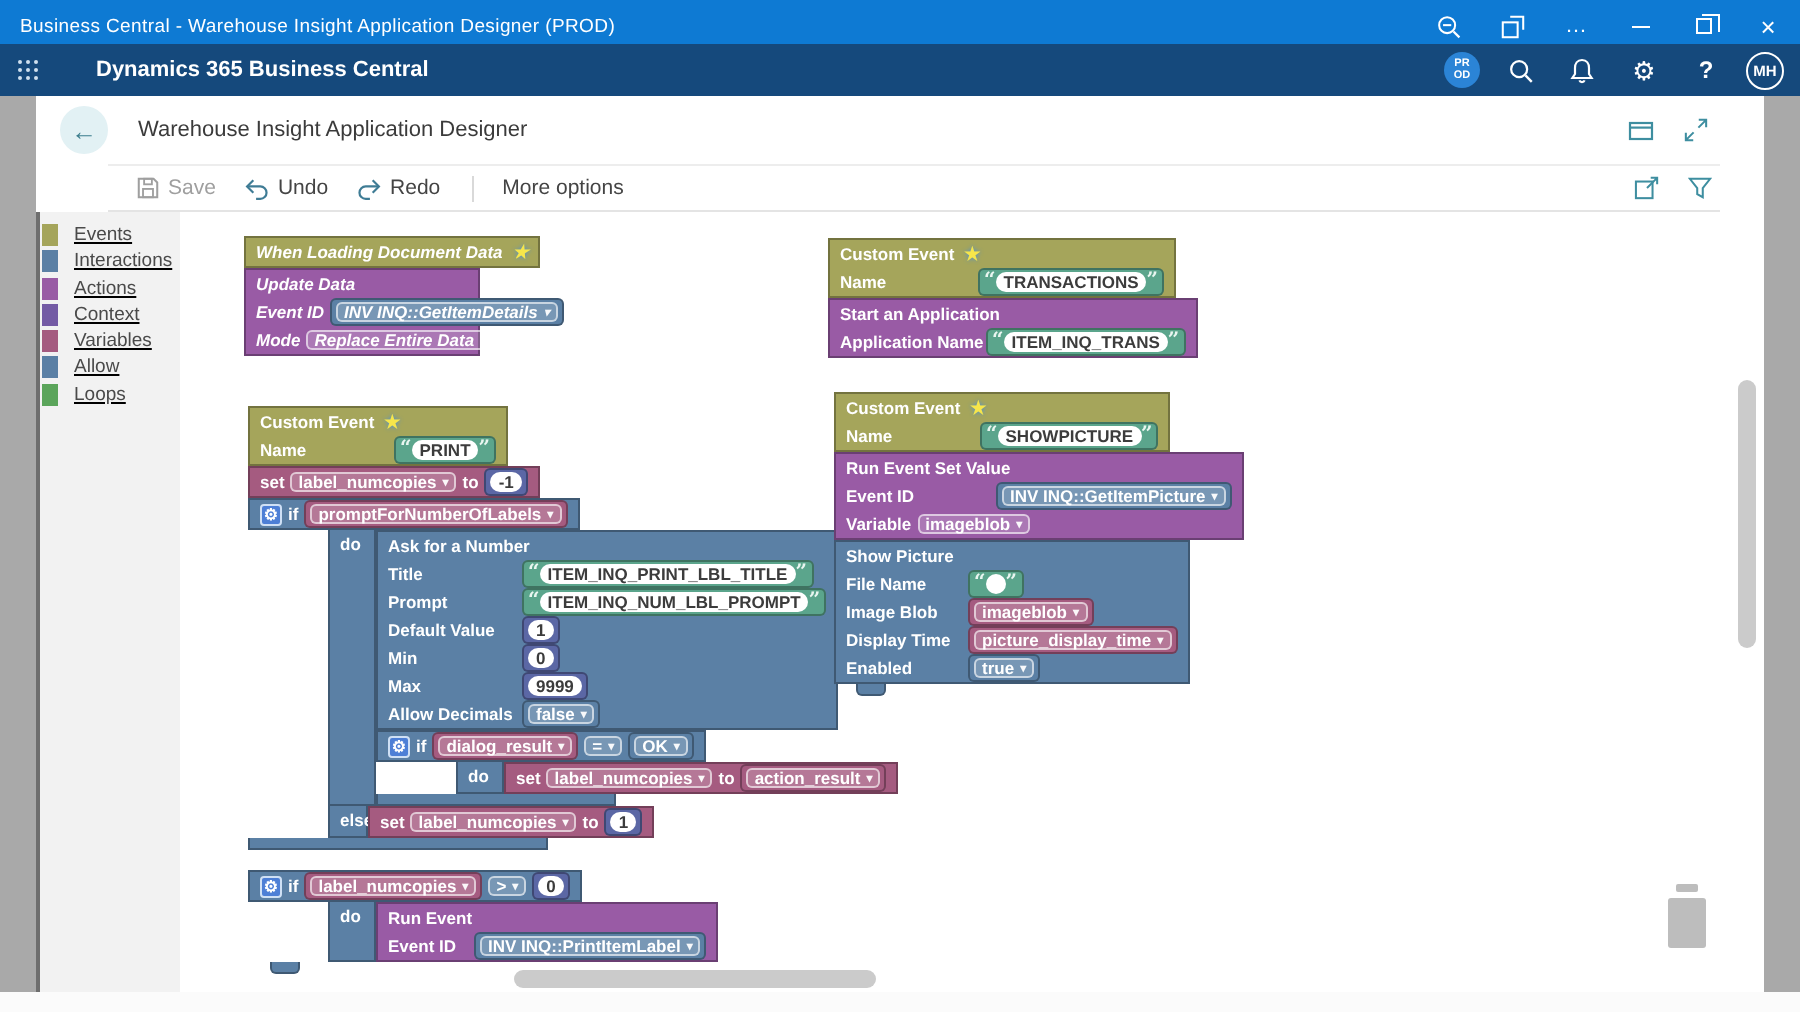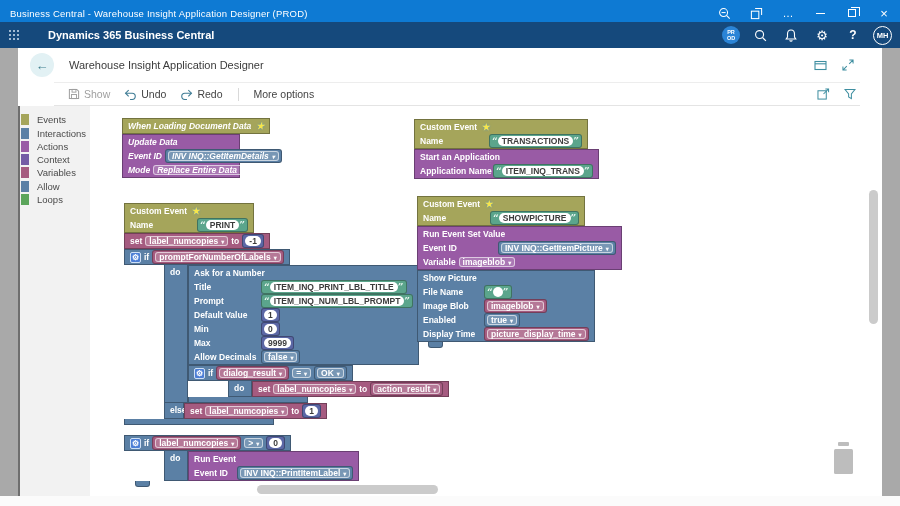--- a/index.html
+++ b/index.html
@@ -44,21 +44,21 @@
   .cmdbar { position:absolute; left:36px; top:34px; width:806px; height:24px; border-top:1px solid #ededed;
     border-bottom:1px solid #e4e4e4; display:flex; align-items:center; font-size:10.5px; color:#444; }
   .cmd { display:flex; align-items:center; gap:4px; margin-left:14px; }
   .cmd.disabled { color:#9f9f9f; }
   .cmd-sep { width:1px; height:13px; background:#d9d9d9; margin-left:16px; }
   .cmd-right { margin-left:auto; display:flex; gap:14px; margin-right:4px; }
 
   
   .designer { position:absolute; left:0; top:58px; width:864px; height:390px; background:#fff; border-left:2px solid #6e6e6e; }
   .toolbox { position:absolute; left:0; top:0; width:70px; height:100%; background:#f2f2f2; padding-top:6px; }
-  .cat { display:flex; align-items:flex-end; height:13.3px; }
+  .cat { display:flex; align-items:flex-start; height:13.3px;text-decoration:underline; }
   .cat .sw { width:8px; height:11px; margin-left:1px; }
   .cat .cl { font-size:9.5px; color:#4a4a4a; margin-left:8px; white-space:nowrap; }
 
   .vthumb { position:absolute; left:849px; top:84px; width:9px; height:134px; background:#cbcbcb; border-radius:5px; }
   .hthumb { position:absolute; left:237px; top:379px; width:181px; height:9px; background:#cbcbcb; border-radius:5px; }
   .trash { position:absolute; left:810px; top:336px; }
 
   
   .blk { position:absolute; font-size:8.5px; font-weight:bold; color:#fff; white-space:nowrap; }
   .seg { border:1px solid rgba(0,0,0,.3); width:fit-content; }
@@ -166,21 +166,21 @@
     </div>
   </div>
 
   <div class="cmdbar">
     <span class="cmd disabled">
       <svg width="12" height="12" viewBox="0 0 13 13">
           <path d="M1.5 1.5 H9.5 L11.5 3.5 V11.5 H1.5 Z" fill="none" stroke="#9f9f9f" stroke-width="1.1"></path>
           <rect x="3.8" y="7" width="5.4" height="4.5" fill="none" stroke="#9f9f9f" stroke-width="1"></rect>
           <rect x="4.4" y="1.5" width="4.2" height="3" fill="none" stroke="#9f9f9f" stroke-width="1"></rect>
         </svg>
-      <span>Show</span>
+      <span>Save</span>
     </span>
     <span class="cmd">
       <svg width="13" height="11" viewBox="0 0 14 12">
           <path d="M5 1.2 L1.6 4.6 L5 8" fill="none" stroke="#3f7c95" stroke-width="1.2"></path>
           <path d="M1.6 4.6 H8.8 A3.4 3.4 0 0 1 8.8 11.4 H6.5" fill="none" stroke="#3f7c95" stroke-width="1.2"></path>
         </svg>
       <span>Undo</span>
     </span>
     <span class="cmd">
       <svg width="13" height="11" viewBox="0 0 14 12">
@@ -509,29 +509,29 @@
             <span class="q">”</span>
           </span>
         </div>
         <div class="brow">
           <span class="lbl lw58">Image Blob</span>
           <span class="vb rose">
             <span class="chip">imageblob</span>
           </span>
         </div>
         <div class="brow">
+          <span class="lbl lw58">Display Time</span>
+          <span class="vb rose">
+            <span class="chip">picture_display_time</span>
+          </span>
+        </div>
+        <div class="brow">
           <span class="lbl lw58">Enabled</span>
           <span class="vb blue">
             <span class="chip">true</span>
-          </span>
-        </div>
-        <div class="brow">
-          <span class="lbl lw58">Display Time</span>
-          <span class="vb rose">
-            <span class="chip">picture_display_time</span>
           </span>
         </div>
       </div>
       <div class="nub"></div>
     </div>
 
     <span class="trash">
       <svg width="27" height="33" viewBox="0 0 27 33">
           <rect x="8" y="0" width="11" height="4" rx="1" fill="#bdbdbd"></rect>
           <rect x="4" y="7" width="19" height="25" rx="1.5" fill="#bdbdbd"></rect>

